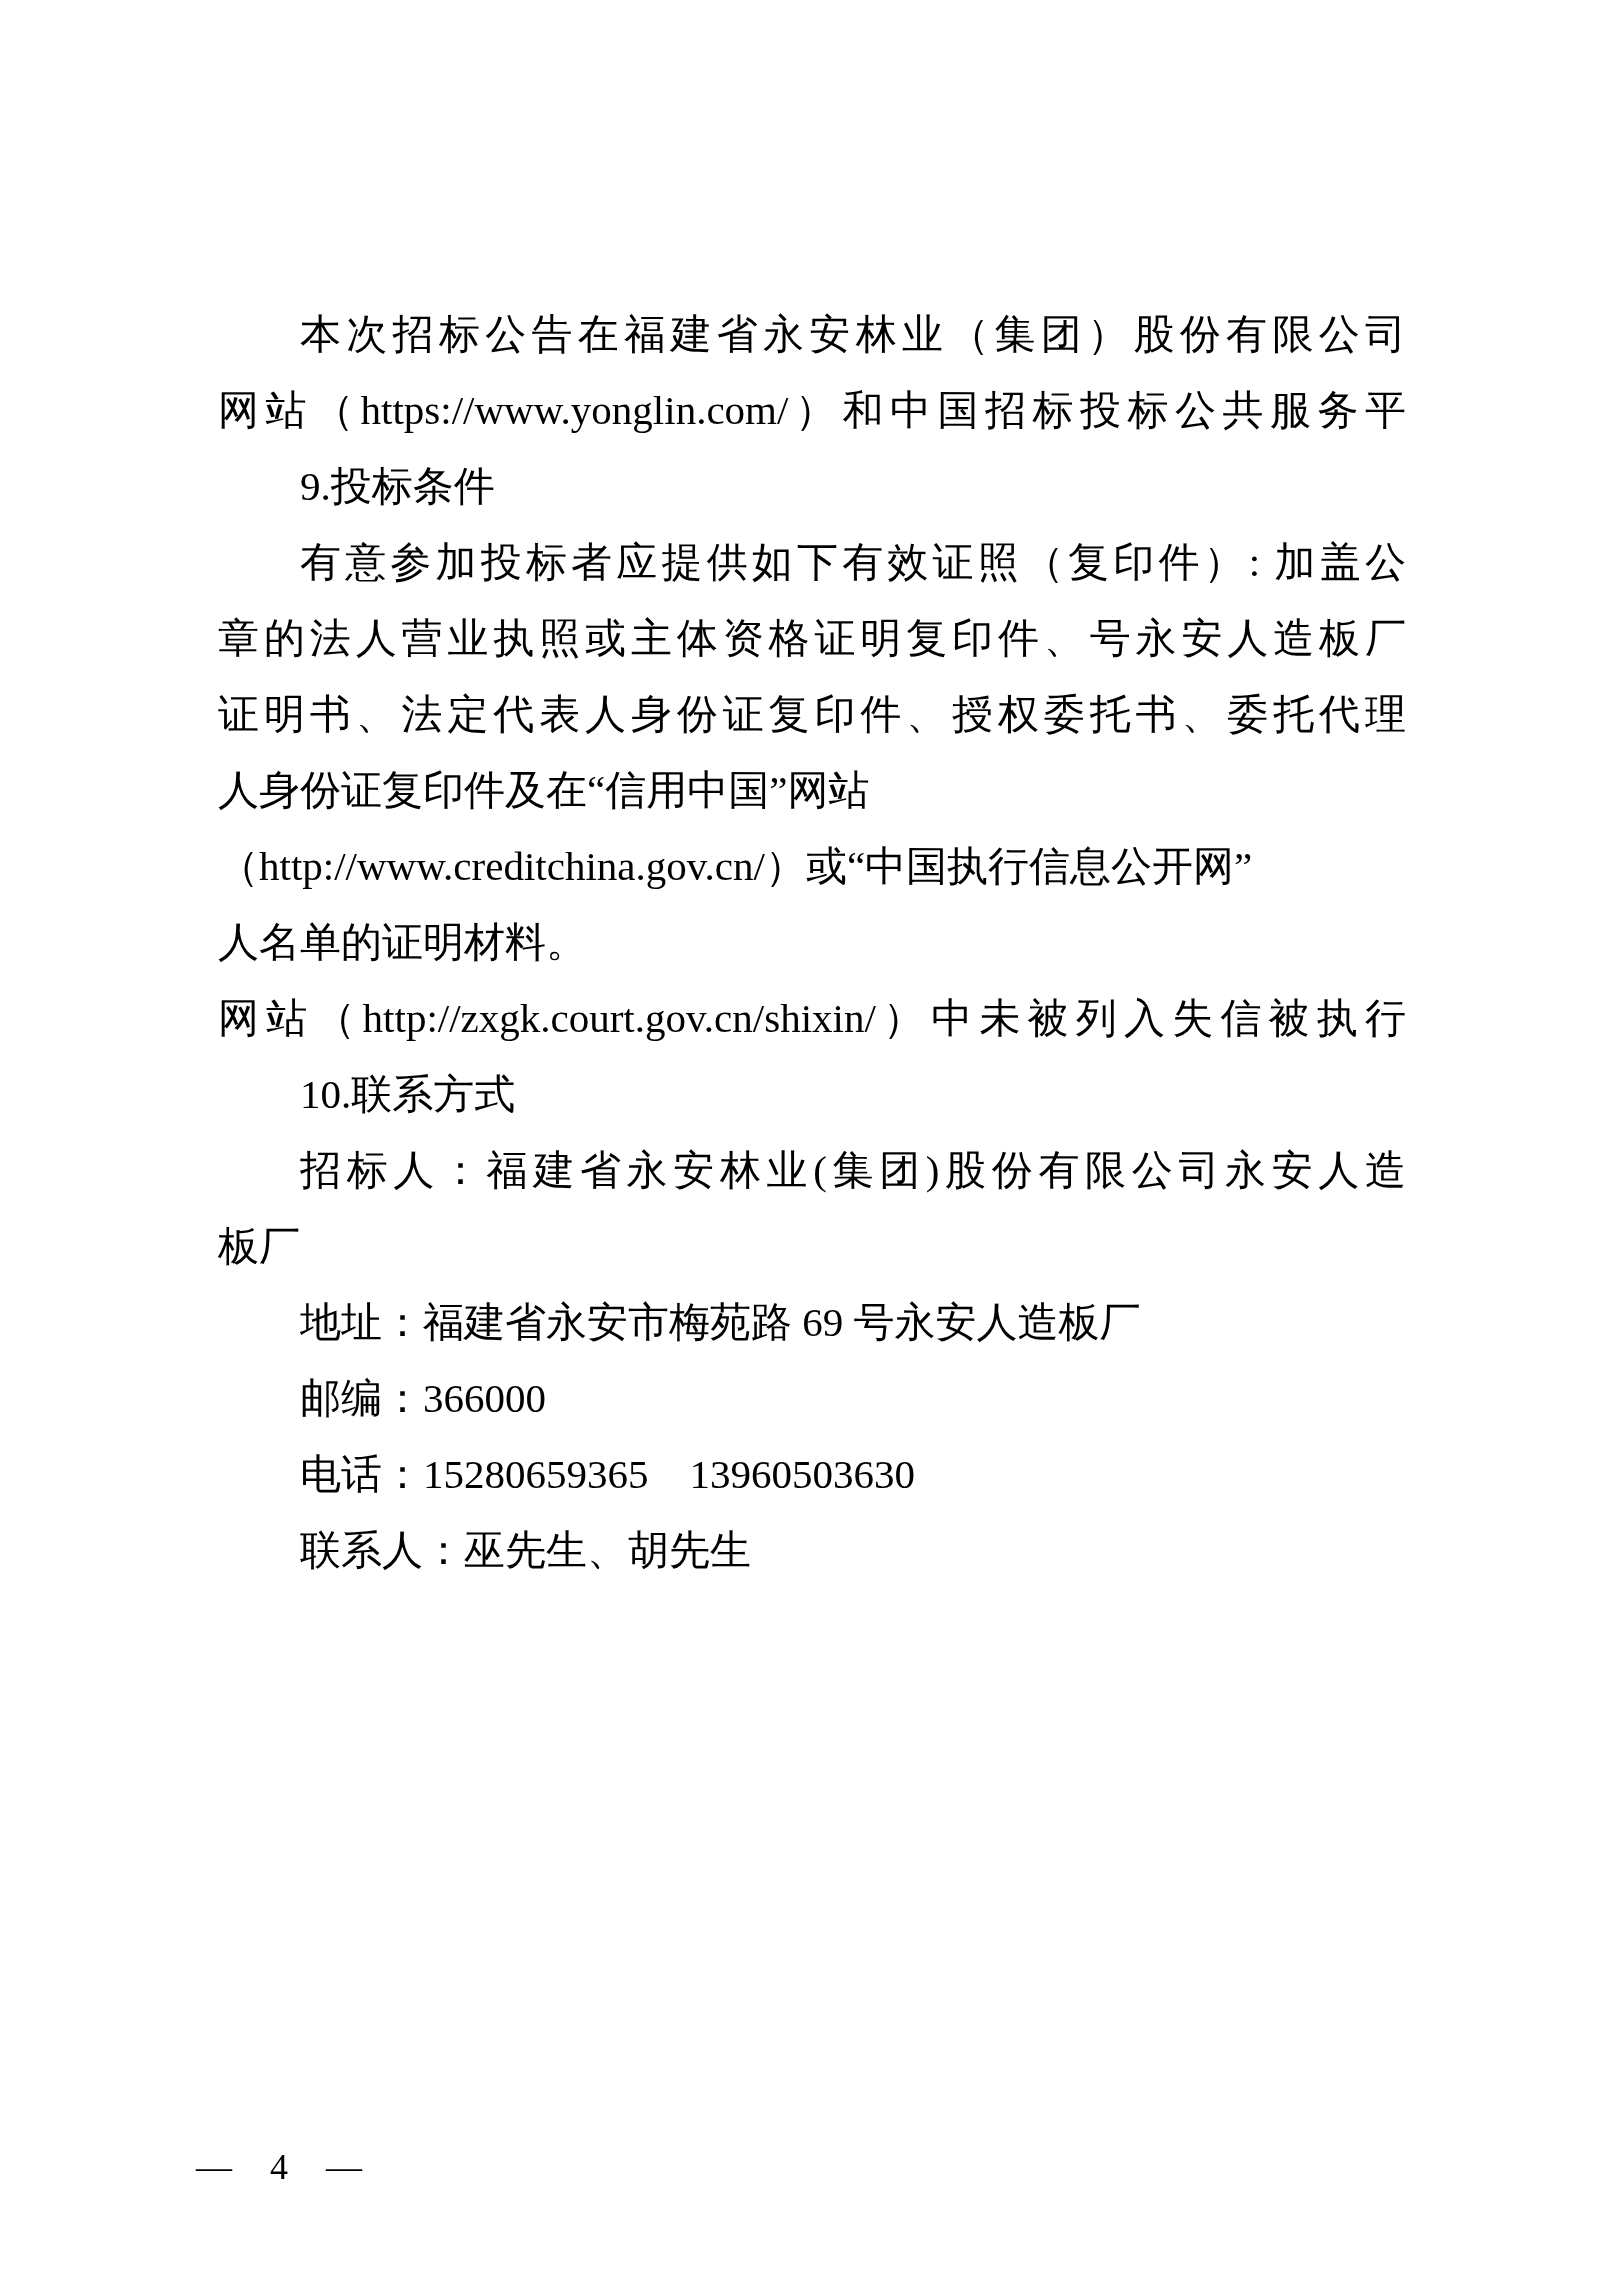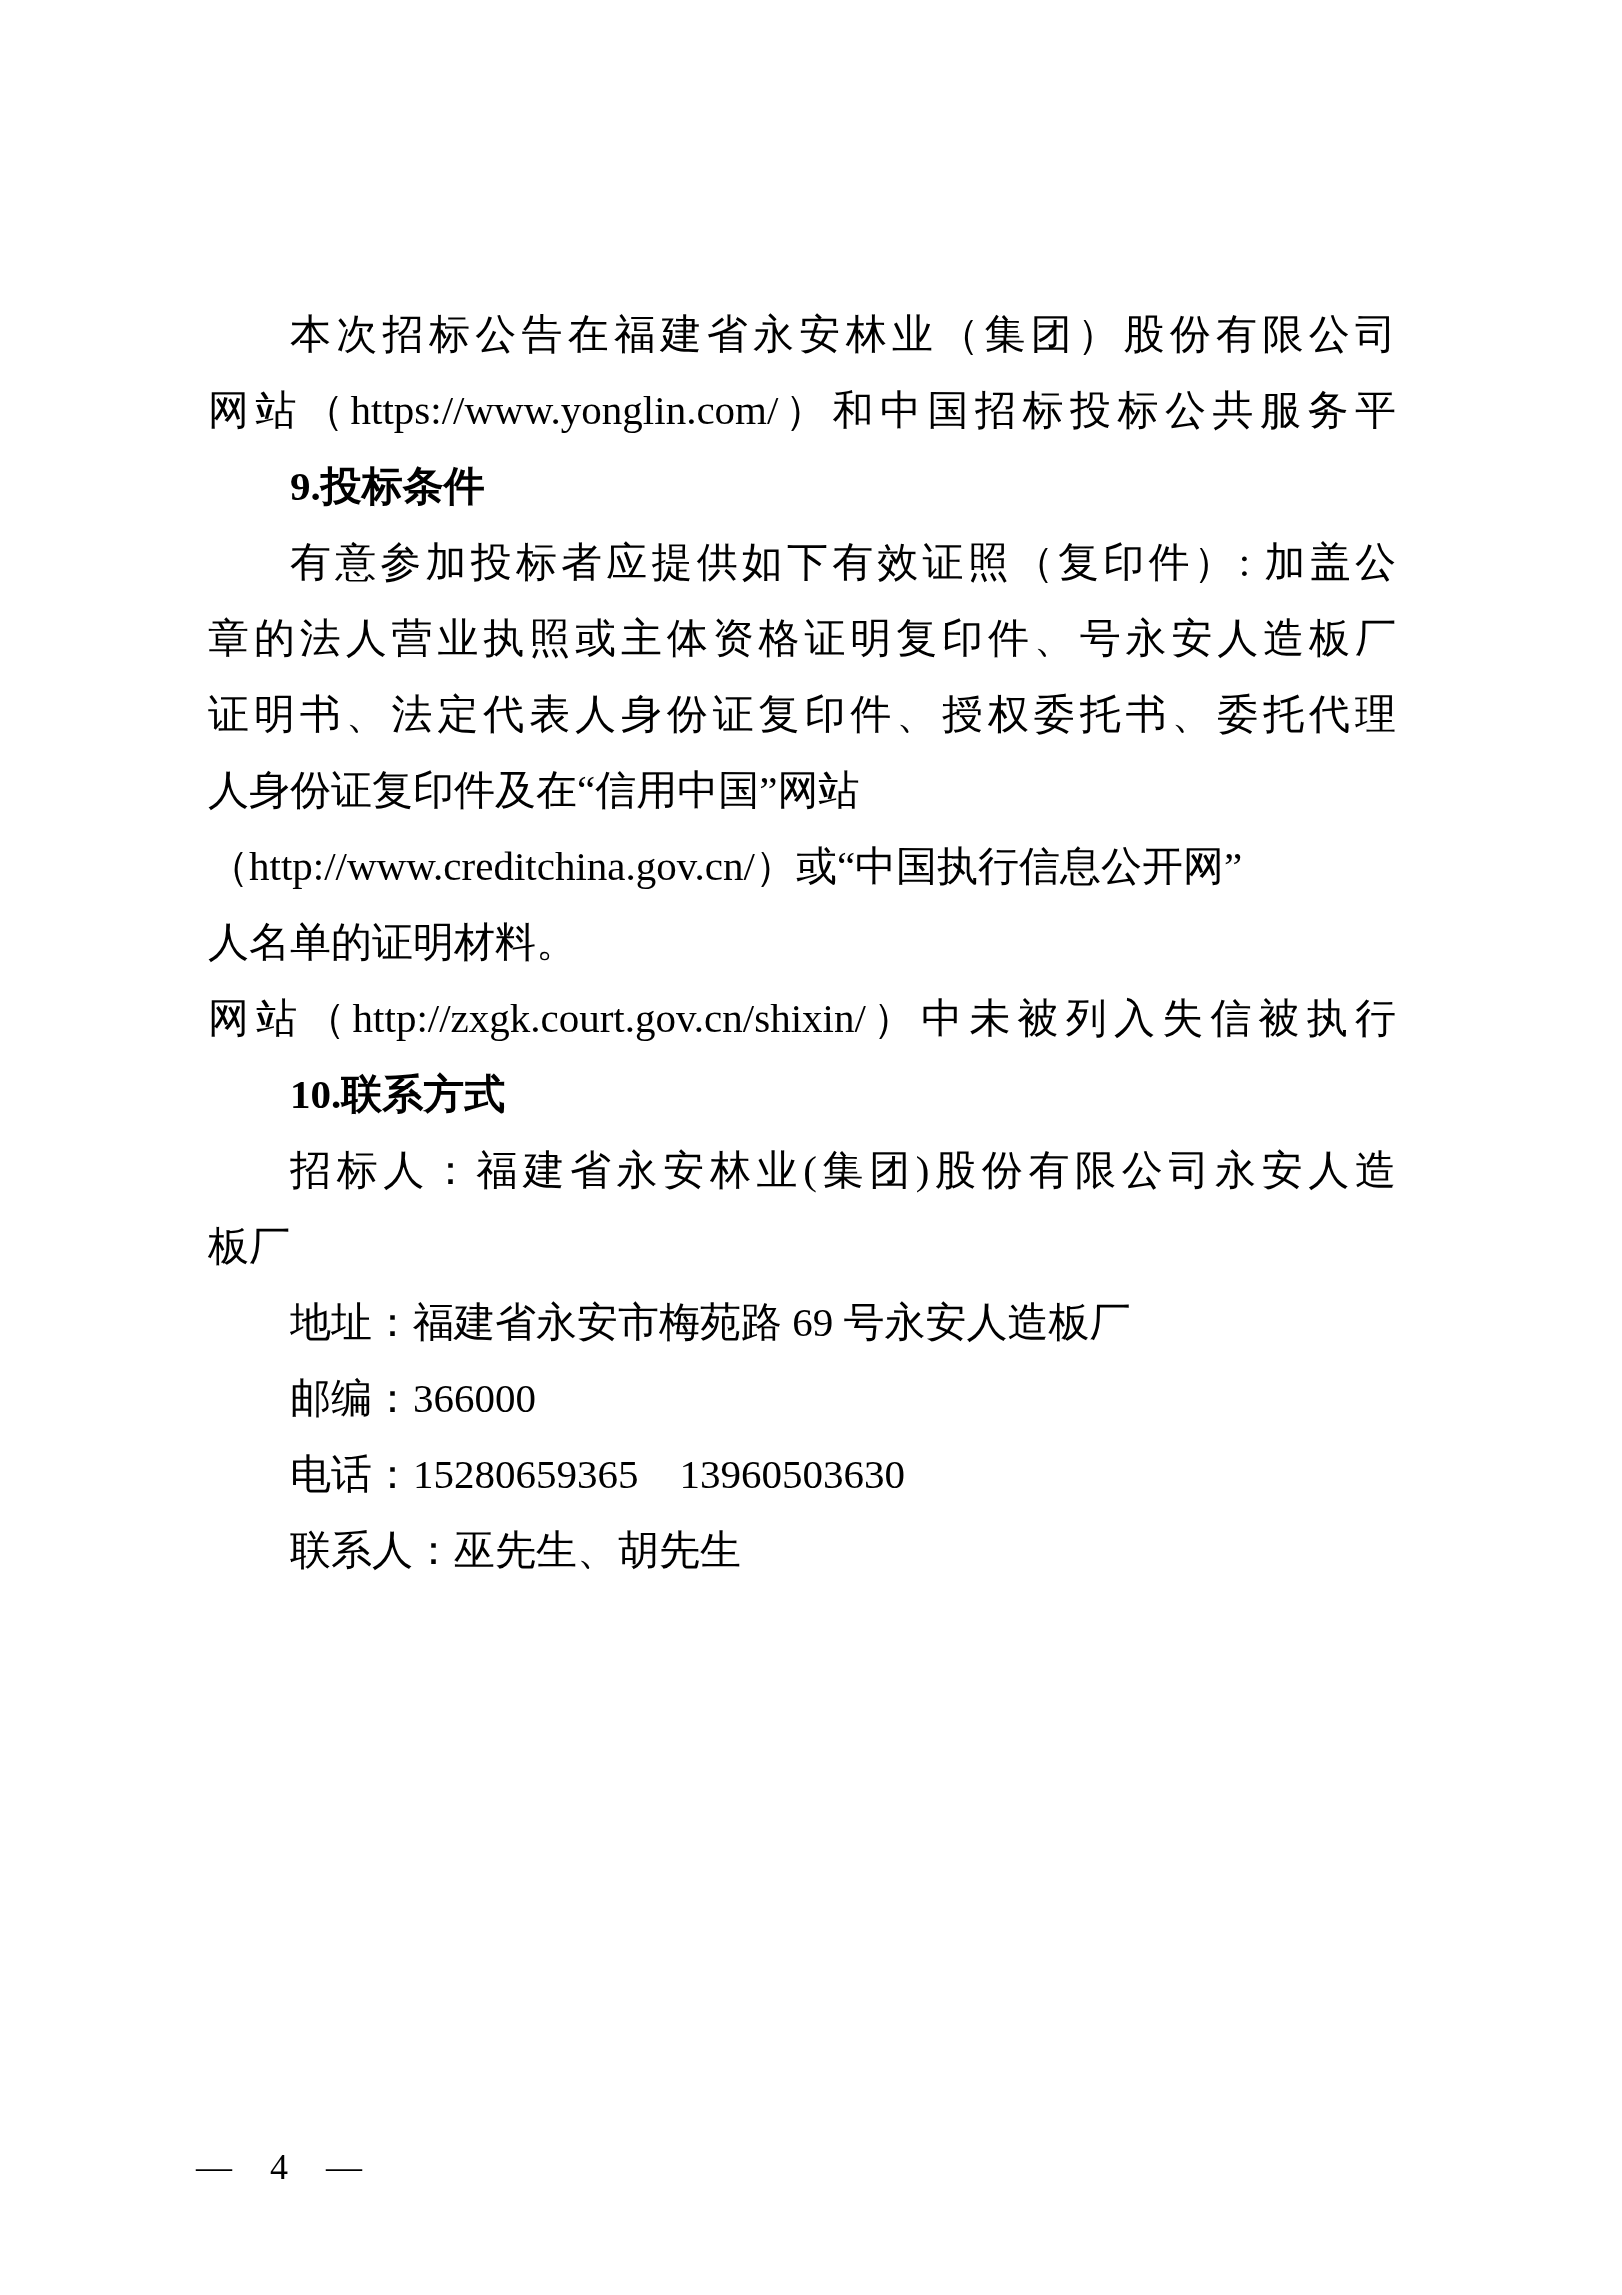--- a/index.html
+++ b/index.html
@@ -10,39 +10,39 @@
     width: 1623px;
     height: 2295px;
     background: #ffffff;
     position: relative;
     font-family: "Liberation Serif", "DejaVu Serif", serif;
     color: #000000;
     overflow: hidden;
   }
   .doc {
     position: absolute;
-    left: 208px;
+    left: 218px;
     top: 296px;
     width: 1188px;
   }
   .ln {
     margin: 0;
     font-size: 41px;
     line-height: 76px;
     text-align: justify;
     white-space: normal;
   }
   .indent {
     text-indent: 2em;
   }
   .full {
     text-align-last: justify;
   }
   .heading {
-    font-weight: bold;
+    font-weight: normal;
   }
   .footer {
     position: absolute;
     left: 196px;
     top: 2142px;
     display: flex;
     align-items: center;
     gap: 38px;
     font-size: 36px;
     line-height: 51px;

